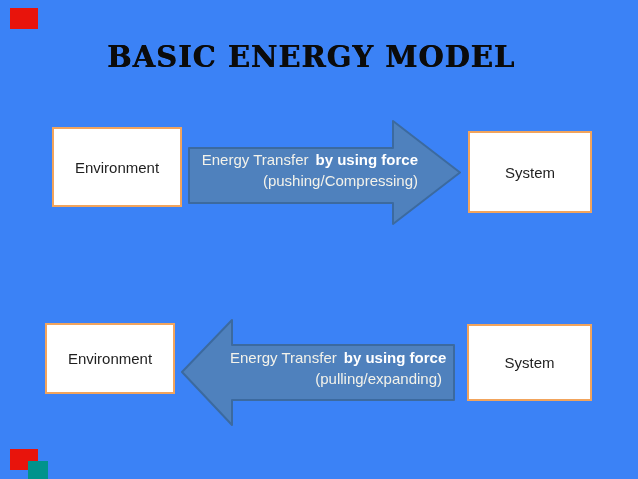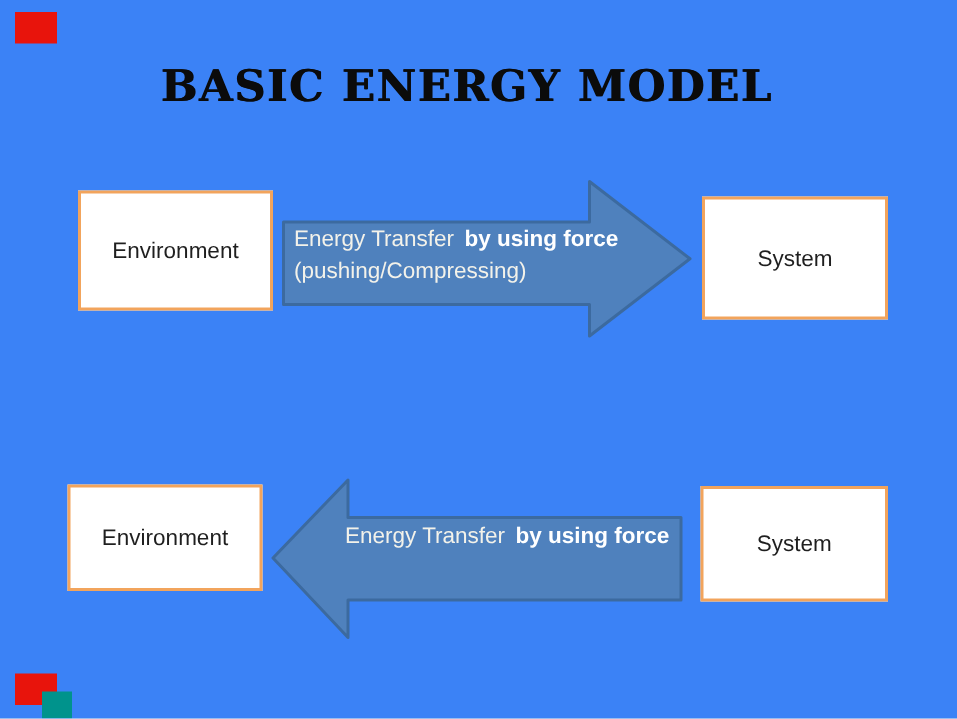--- a/index.html
+++ b/index.html
@@ -34,21 +34,21 @@
   }
   .caption b{font-weight:700;}
   .caption-top{left:188px;top:110px;width:205px;}
   .caption-bottom{left:235px;top:304px;width:210px;}
 
   .arrow-svg{position:absolute;overflow:visible;}
   .arrow-svg-top{left:188px;top:120px;width:274px;height:105px;}
   .arrow-svg-bottom{left:180px;top:318px;width:276px;height:110px;}
 
   .arrow-label{
-    position:absolute;text-align:left;font-size:15px;line-height:21px;
+    position:absolute;text-align:right;font-size:15px;line-height:21px;
     white-space:nowrap;
   }
   .arrow-label .seg-bold{font-weight:700;margin-left:7px;}
   .arrow-label-top{left:196px;top:149px;width:222px;}
   .arrow-label-bottom{left:230px;top:347px;width:212px;}
 </style>
 </head>
 <body>
 
 <div class="slide" style="background-color: #3b82f6;">
@@ -89,19 +89,20 @@
   <svg class="arrow-svg arrow-svg-bottom" viewBox="0 0 276 110">
     <g stroke="#3C6A9F">
       <polygon points="2,54 52,2 52,27 274,27 274,82 52,82 52,107" stroke-width="2" stroke-linejoin="round" fill="#4F81BD"></polygon>
     </g>
   </svg>
 
   <div class="arrow-label arrow-label-bottom" style="color: rgb(243, 242, 234);">
     <div>
       <span class="seg-regular">Energy Transfer</span><span class="seg-bold" style="color: rgb(255, 255, 255);">by using force</span>
     </div>
+    <div>(pulling/expanding)</div>
   </div>
 
   <div class="box box-sys2" style="border-color: rgb(242, 164, 92); background-color: rgb(255, 255, 255); color: rgb(31, 31, 31);">
     <span>System</span>
   </div>
 
 </div>
 
 </body></html>

